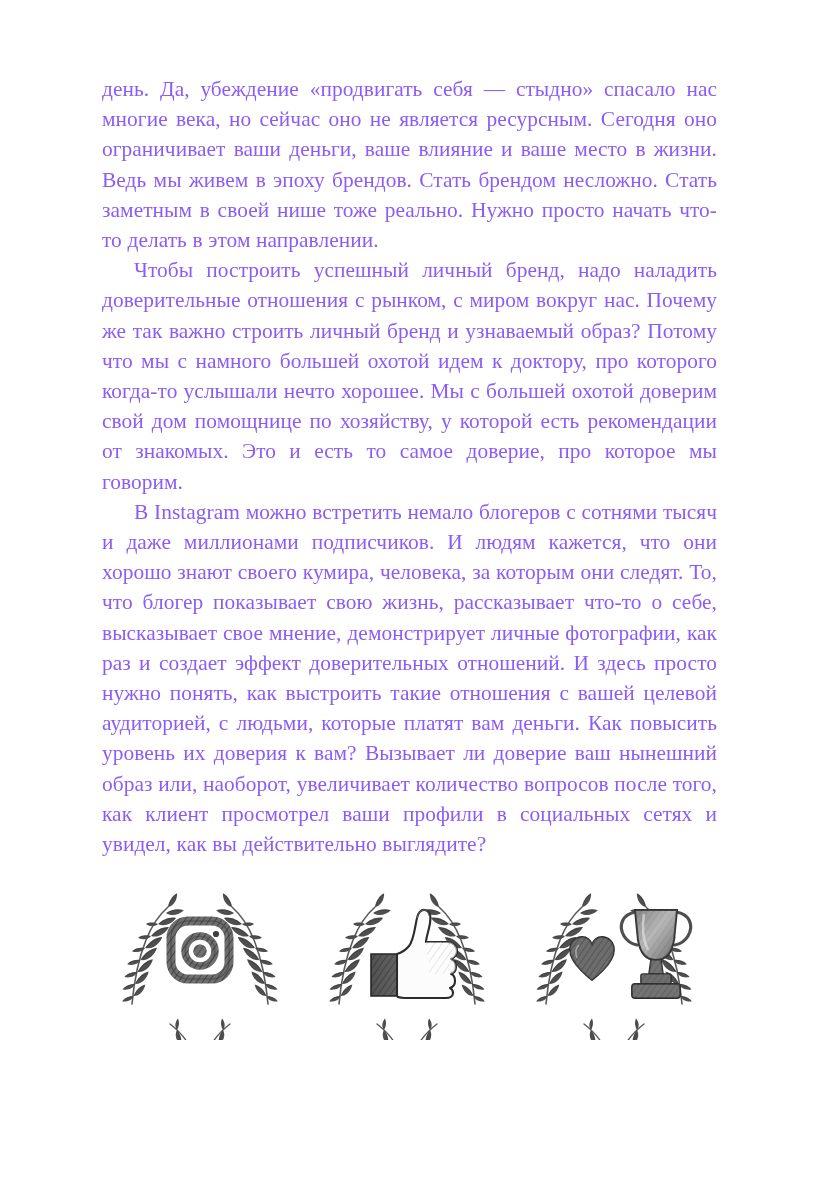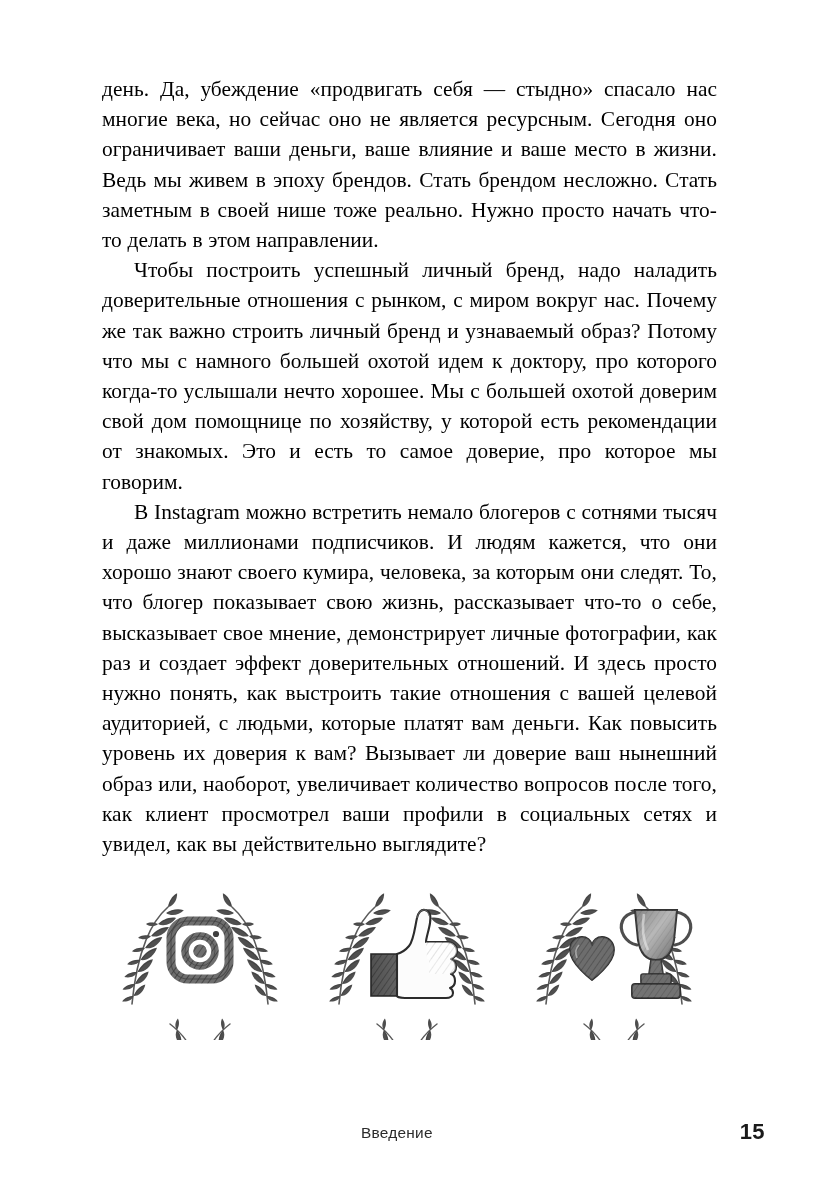--- a/index.html
+++ b/index.html
@@ -24,21 +24,21 @@
     left: 102px;
     top: 74px;
     width: 615px;
   }
 
   .para {
     margin: 0;
     font-family: "Liberation Serif", "DejaVu Serif", serif;
     font-size: 21.4px;
     line-height: 30.2px;
-    color: #000000;
+    color: #8b5cf6;
     text-align: justify;
     text-justify: inter-word;
     text-indent: 0;
     hyphens: manual;
     -webkit-hyphens: manual;
     letter-spacing: 0.05px;
     word-spacing: 0.2px;
   }
   .para + .para {
     text-indent: 32px;
@@ -295,18 +295,14 @@
 
           <rect x="23" y="74" width="30" height="10" rx="2" fill="#6d6d6d" stroke="#303030" stroke-width="1.7"></rect>
           <rect x="23" y="74" width="30" height="10" rx="2" fill="url(#hatch)" opacity="0.38"></rect>
           <rect x="14" y="84" width="48" height="14" rx="3" fill="#777777" stroke="#303030" stroke-width="1.9"></rect>
           <rect x="14" y="84" width="48" height="14" rx="3" fill="url(#hatch)" opacity="0.4"></rect>
         </g>
       </g>
     </svg>
   </div>
 
-  <div class="footer">
-    <span class="footer-title">Введение</span>
-    <span class="footer-pageno">15</span>
-  </div>
 
 </div>
 
 </body></html>

